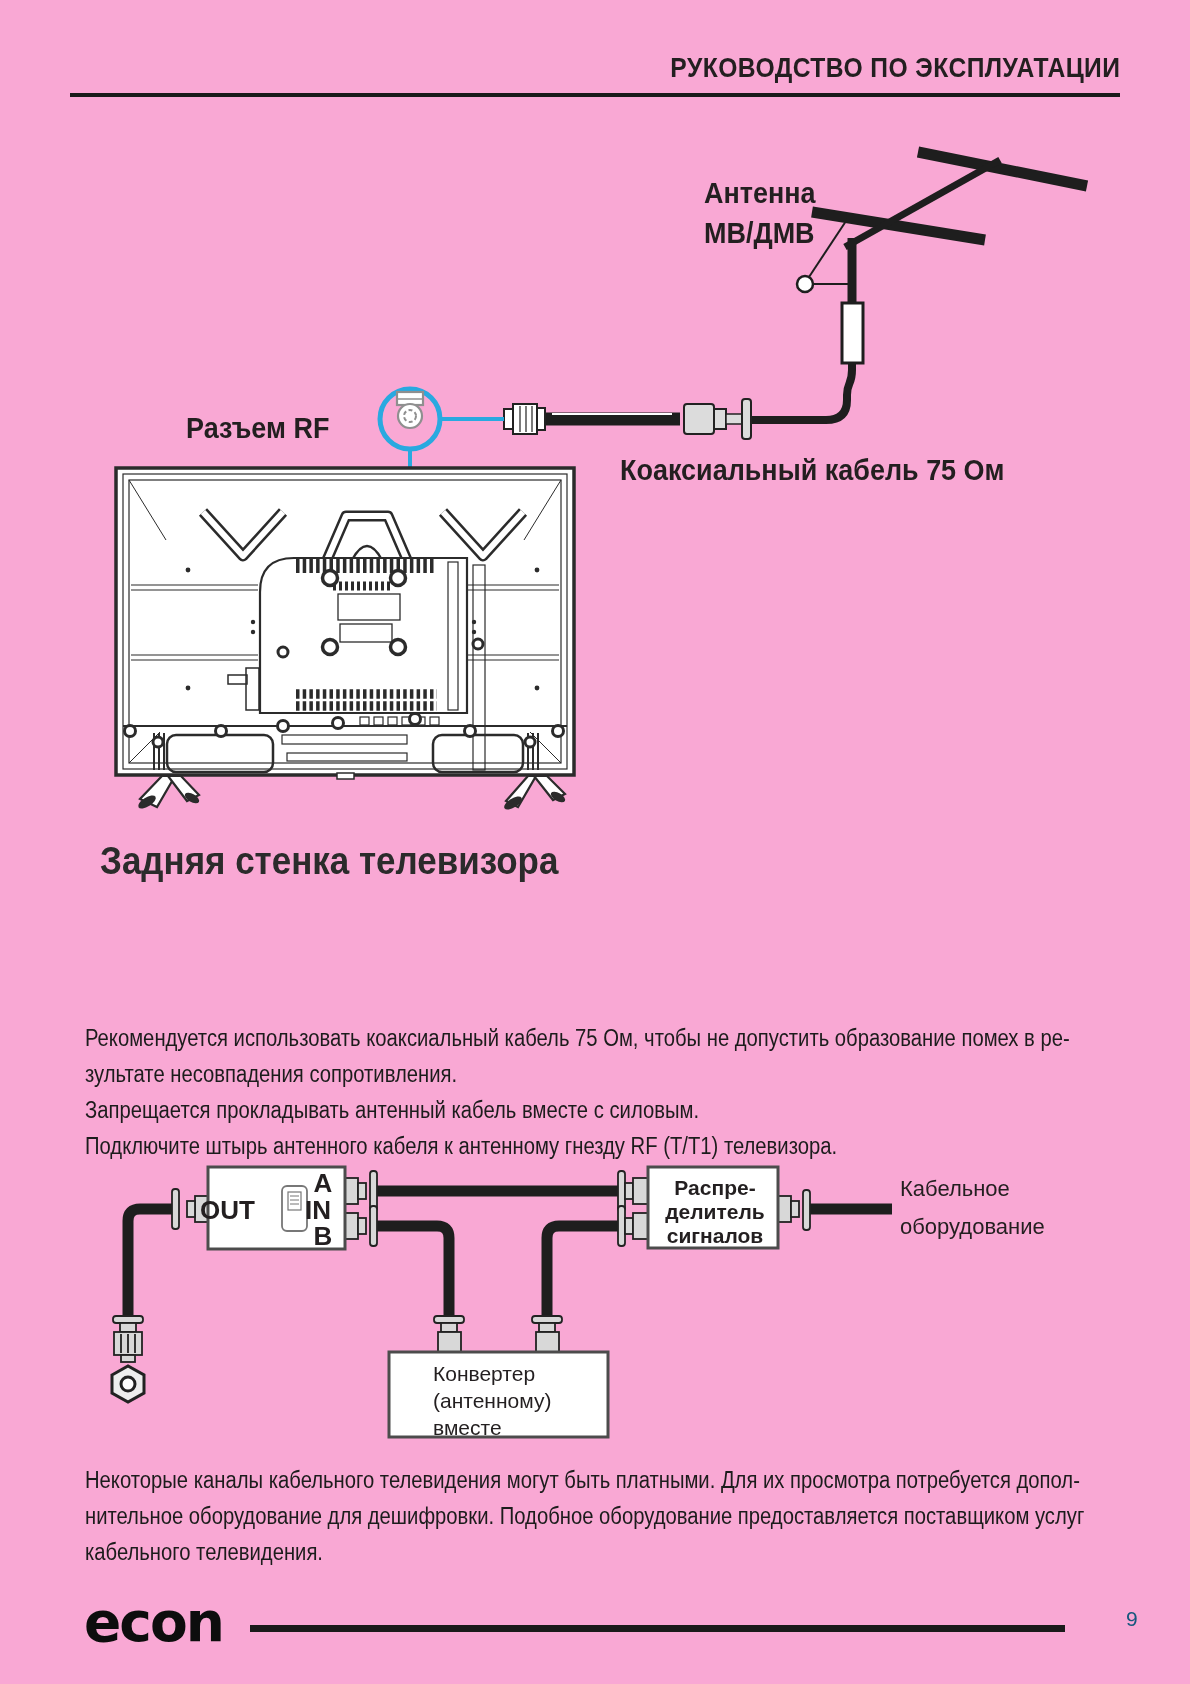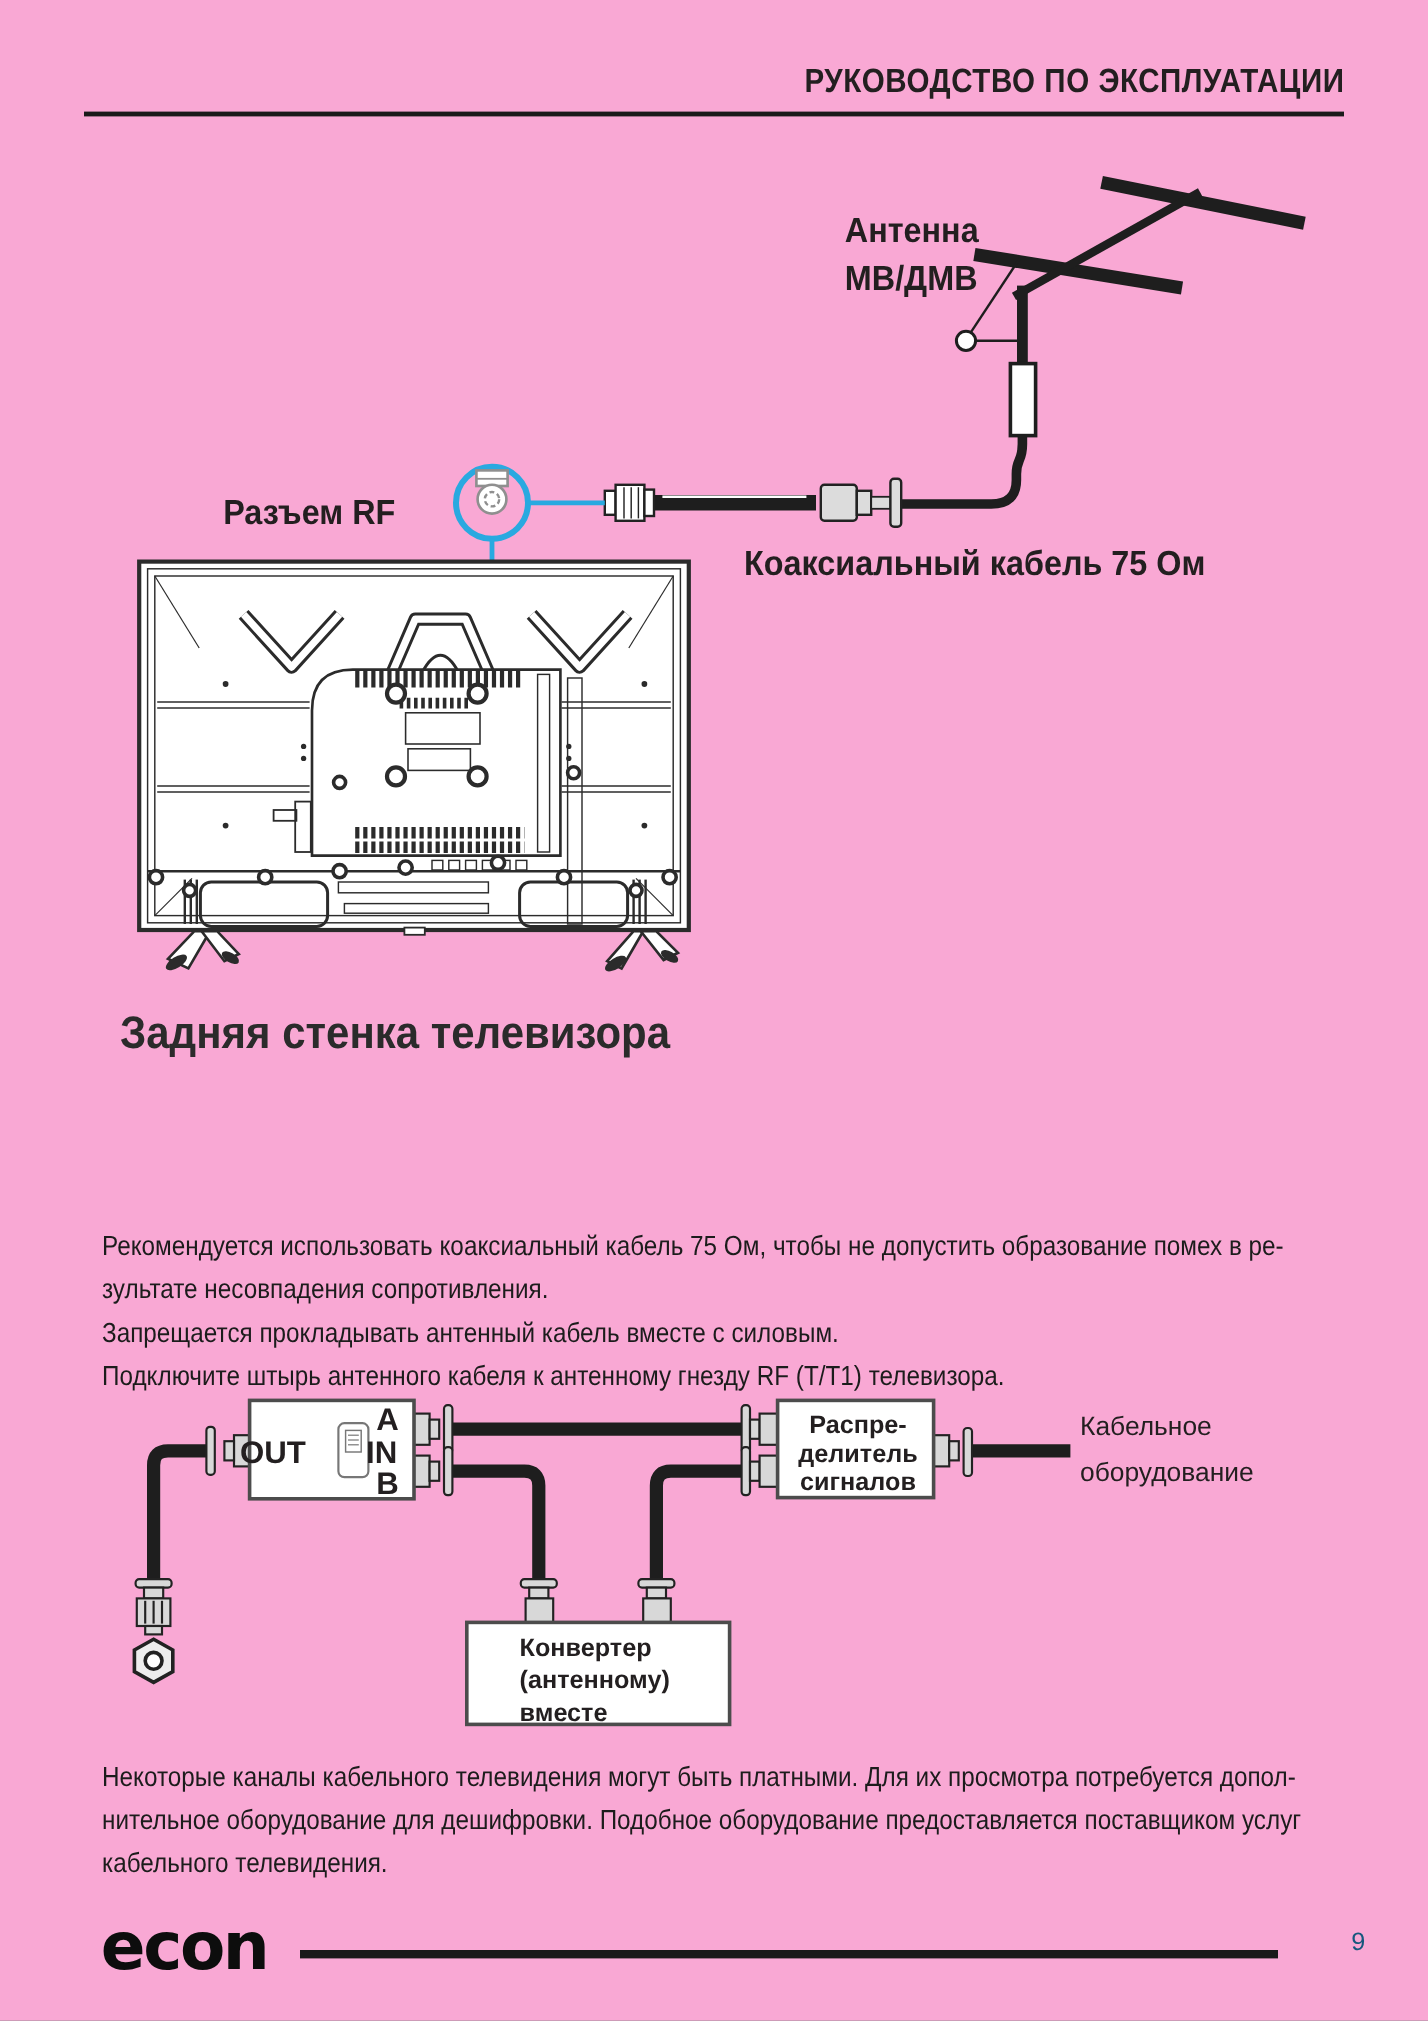--- a/index.html
+++ b/index.html
@@ -8,21 +8,21 @@
   .abs{position:absolute;}
   .sq{transform:scaleX(0.93);transform-origin:0 0;white-space:nowrap;}
   .cond{transform:scaleX(0.88);transform-origin:0 0;white-space:nowrap;}
   .title{font-size:28px;font-weight:bold;letter-spacing:.5px;
          transform:scaleX(0.88);transform-origin:100% 50%;white-space:nowrap;}
   .rule{background:#1a1a1a;}
   .lab29{font-size:29px;font-weight:bold;line-height:40px;}
   .cap{font-size:38px;font-weight:bold;transform:scaleX(0.92);transform-origin:0 0;white-space:nowrap;color:#2b2b2b;}
   .bodyline{font-size:23px;line-height:36px;height:36px;color:#1c1c1c;}
   .boxlab{font-size:21px;font-weight:bold;line-height:24px;text-align:center;}
-  .convlab{font-size:21px;font-weight:bold;line-height:27px;text-align:left;}
+  .convlab{font-size:21px;font-weight:normal;line-height:27px;text-align:left;}
   .ctv{font-size:22px;font-weight:normal;line-height:38px;}
   .swlab{font-size:26px;font-weight:bold;}
   .logo{font-family:"DejaVu Sans","Liberation Sans",sans-serif;font-weight:bold;
         font-size:55px;letter-spacing:-2px;color:#0d0d0d;}
   .pagenum{font-size:21px;}
 </style>
 </head>
 <body>
 
 <div class="page">

